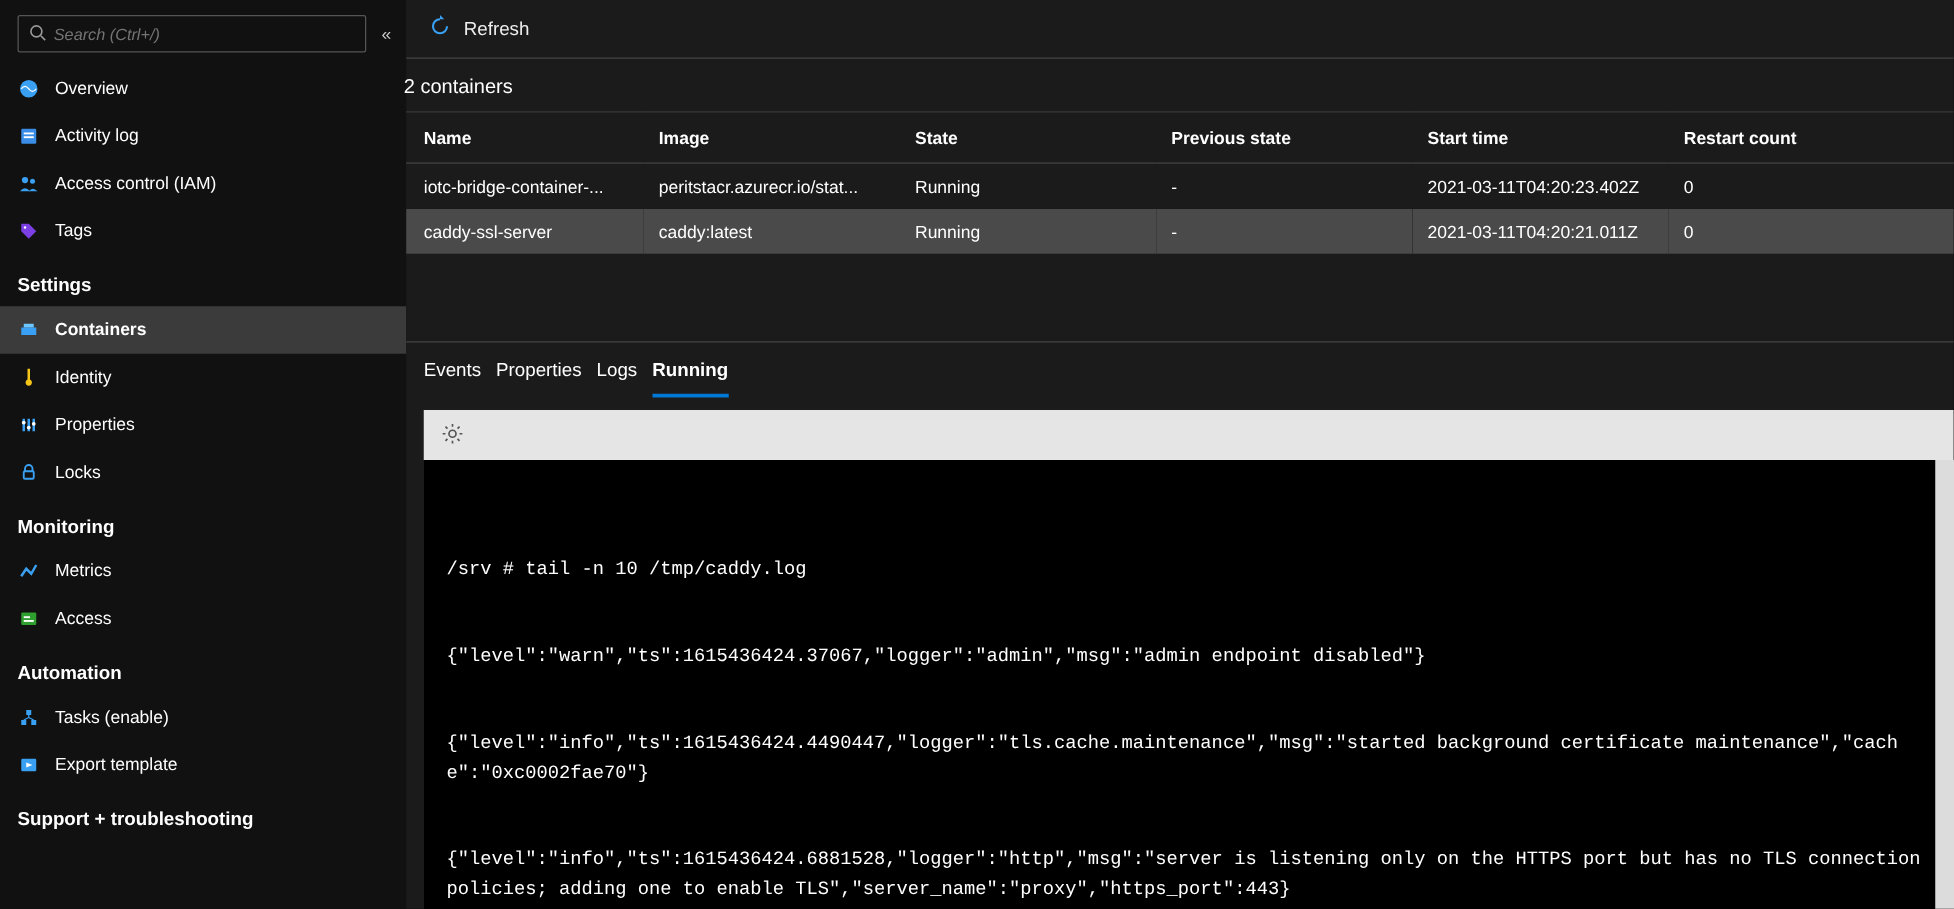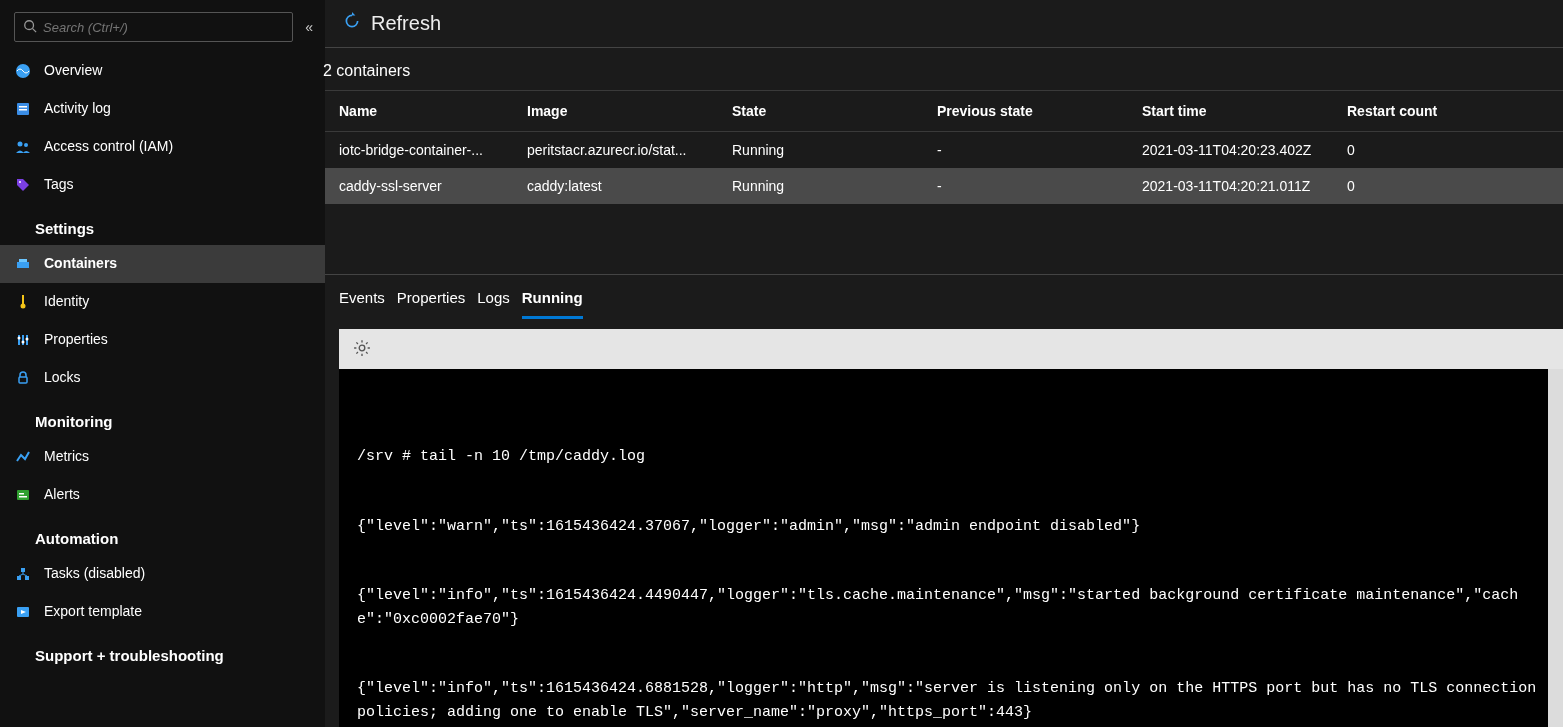--- a/index.html
+++ b/index.html
@@ -64,21 +64,20 @@
     height: 18px;
     margin-right: 12px;
     display: flex;
     align-items: center;
     justify-content: center;
   }
   .section-header {
     padding: 16px 14px 8px 14px;
     font-size: 15px;
     font-weight: 600;
-    margin-left: 21px;
   }
 
   
   .main {
     flex: 1;
     display: flex;
     flex-direction: column;
     background: #1b1b1b;
     min-width: 0;
   }
@@ -87,21 +86,21 @@
     align-items: center;
     padding: 12px 18px;
     border-bottom: 1px solid #444;
     background: #1b1b1b;
   }
   .refresh-btn {
     display: flex;
     align-items: center;
     cursor: pointer;
     color: #eee;
-    font-size: 20px;
+    font-size: 15px;
   }
   .refresh-btn svg { margin-right: 10px; }
 
   .count-label {
     padding: 14px 0 10px 0;
     font-size: 16px;
     margin-left: -2px;
   }
 
   .content-pad { padding: 0 0 0 2px; }
@@ -290,36 +289,36 @@
     <span>Metrics</span>
   </div>
   <div class="nav-item">
     <span class="icon">
       <svg width="16" height="16" viewBox="0 0 16 16">
           <rect x="2" y="3" width="12" height="10" rx="1" fill="#2fa02f"></rect>
           <rect x="4" y="6" width="5" height="1.5" fill="#fff"></rect>
           <rect x="4" y="9" width="8" height="1.5" fill="#fff"></rect>
         </svg>
     </span>
-    <span>Alerts</span>
+    <span>Access</span>
   </div>
 
   <div class="section-header">Automation</div>
   <div class="nav-item">
     <span class="icon">
       <svg width="16" height="16" viewBox="0 0 16 16">
           <rect x="6" y="2" width="4" height="4" fill="#3aa0f3"></rect>
           <rect x="2" y="10" width="4" height="4" fill="#3aa0f3"></rect>
           <rect x="10" y="10" width="4" height="4" fill="#3aa0f3"></rect>
           <line x1="8" y1="6" x2="8" y2="8" stroke="#3aa0f3"></line>
           <line x1="4" y1="10" x2="8" y2="8" stroke="#3aa0f3"></line>
           <line x1="12" y1="10" x2="8" y2="8" stroke="#3aa0f3"></line>
         </svg>
     </span>
-    <span>Tasks (disabled)</span>
+    <span>Tasks (enable)</span>
   </div>
   <div class="nav-item">
     <span class="icon">
       <svg width="16" height="16" viewBox="0 0 16 16">
           <rect x="2" y="3" width="12" height="10" rx="1" fill="#3aa0f3"></rect>
           <polygon points="6,6 11,8 6,10" fill="#fff"></polygon>
         </svg>
     </span>
     <span>Export template</span>
   </div>

